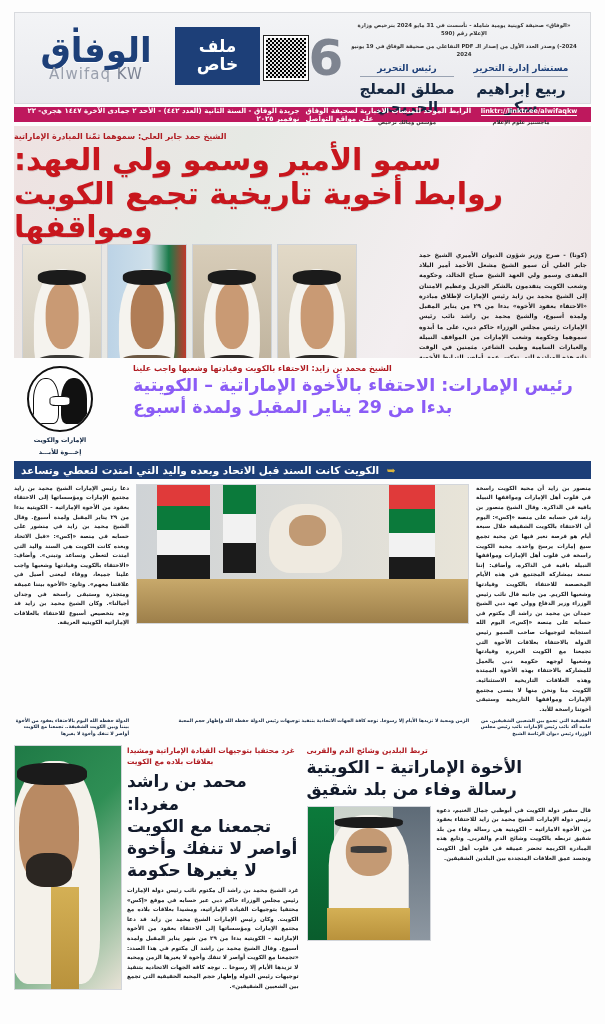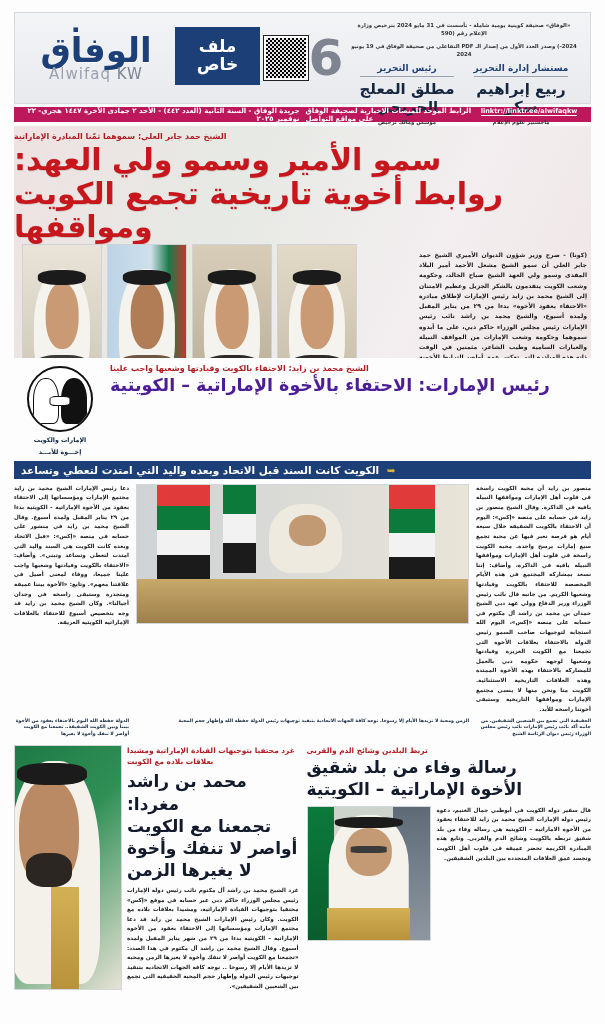--- a/index.html
+++ b/index.html
@@ -140,21 +140,21 @@
     background:#2e2b28;border-radius:40% 40% 0 0;
   }
   .face .trim{
     position:absolute;bottom:0;left:18%;width:64%;height:20%;
     background:linear-gradient(90deg,#caa23f,#e8cf84,#caa23f);
     clip-path:polygon(0 100%,16% 0,84% 0,100% 100%);
   }
 
   
   .a2{ margin-top:6px; position:relative; }
-  .a2-head{ display:flex; flex-direction:row-reverse; align-items:flex-start; }
+  .a2-head{ display:flex; flex-direction:row-reverse; align-items:flex-start;gap:23px; }
   .emblem{ flex:0 0 92px; text-align:center; padding-top:2px; }
   .emblem .circle{
     width:66px;height:66px;border-radius:50%;margin:0 auto;
     background:#fff;border:2.5px solid #111;position:relative;overflow:hidden;
   }
   .emblem .circle .fl{
     position:absolute;left:6%;top:16%;width:42%;height:74%;
     background:#fff;border:1.6px solid #111;border-radius:46% 46% 20% 20%;
   }
   .emblem .circle .fr{
@@ -165,21 +165,21 @@
     position:absolute;left:50%;top:54%;transform:translate(-50%,-50%);
     width:34%;height:16%;background:#fff;border:1.6px solid #111;border-radius:30%;
   }
   .emblem .etxt{ font-size:6.3px;font-weight:bold;color:#0f2440;line-height:1.5;margin-top:3px;direction:rtl;}
   .a2-titles{ flex:1; padding-left:4px; }
   .a2-kicker{
     text-align:left;direction:rtl;font-size:8px;font-weight:bold;color:#b01c22;padding-bottom:2px;
   }
   .a2-h2{
     text-align:left;direction:rtl;font-size:17.5px;font-weight:bold;
-    color:#4c1d95;line-height:1.25;
+    color:#8b5cf6;line-height:1.25;
   }
   .a2-strap{
     background:#1d3f78;color:#fff;font-size:10.5px;font-weight:bold;
     padding:3px 7px;margin-top:4px;text-align:left;direction:rtl;
   }
   .a2-strap .mk{color:#d9b43c;margin-left:4px;}
   .a2-body{ display:flex; flex-direction:row-reverse; gap:7px; margin-top:5px; }
   .col{ width:115px; font-size:5.6px; line-height:1.72; color:#15181c;
         text-align:justify; direction:rtl; font-weight:bold; }
   .a2-photo{
@@ -344,20 +344,21 @@
           <div class="fl"></div>
             <div class="fr"></div>
             <div class="hands"></div>
         </div>
         <div class="etxt">الإمارات والكويت</div>
         <div class="etxt">إخـــوة للأبـــد</div>
       </div>
       <div class="a2-titles">
         <div class="a2-kicker">الشيخ محمد بن زايد: الاحتفاء بالكويت وقيادتها وشعبها واجب علينا</div>
         <div class="a2-h2">رئيس الإمارات: الاحتفاء بالأخوة الإماراتية – الكويتية</div>
+        <div class="a2-h2">بدءا من 29 يناير المقبل ولمدة أسبوع</div>
       </div>
     </div>
 
     <div class="a2-strap">
       <span class="mk">➥</span>
       <span>الكويت كانت السند قبل الاتحاد وبعده واليد التي امتدت لتعطي وتساعد</span>
     </div>
 
     <div class="a2-body">
       <div class="col">دعا رئيس الإمارات الشيخ محمد بن زايد مجتمع الإمارات ومؤسساتها إلى الاحتفاء بعقود من الأخوة الإماراتية - الكويتية بدءا من ٢٩ يناير المقبل ولمدة أسبوع. وقال الشيخ محمد بن زايد في منشور على حسابه في منصة «إكس»: «قبل الاتحاد وبعده كانت الكويت هي السند واليد التي امتدت لتعطي وتساعد وتبني». وأضاف: «الاحتفاء بالكويت وقيادتها وشعبها واجب علينا جميعا، ووفاء لمعنى أصيل في علاقتنا معهم». وتابع: «الأخوة بيننا عميقة ومتجذرة وستبقى راسخة في وجدان أجيالنا». وكان الشيخ محمد بن زايد قد وجه بتخصيص أسبوع للاحتفاء بالعلاقات الإماراتية الكويتية العريقة.</div>
@@ -391,31 +392,31 @@
             <div style="position:absolute;left:10%;top:44%;width:44%;height:14%;background:#2b2622;border-radius:40%"></div>
             <div style="position:absolute;left:34%;bottom:0;width:26%;height:42%;background:linear-gradient(180deg,#d4b055,#b9923c)"></div>
           </div>
         </div>
         <div style="flex:1">
           <div class="b-kicker">غرد محتفيا بتوجيهات القيادة الإماراتية ومشيدا</div>
           <div class="b-kicker">بعلاقات بلاده مع الكويت</div>
           <div class="b-h3">محمد بن راشد مغردا:</div>
           <div class="b-h3" style="margin-top:0">تجمعنا مع الكويت</div>
           <div class="b-h3" style="margin-top:0">أواصر لا تنفك وأخوة</div>
-          <div class="b-h3" style="margin-top:0">لا يغيرها الزمن</div>
+          <div class="b-h3" style="margin-top:0">لا يغيرها حكومة</div>
           <div class="b-text" style="margin-top:5px">غرد الشيخ محمد بن راشد آل مكتوم نائب رئيس دولة الإمارات رئيس مجلس الوزراء حاكم دبي عبر حسابه في موقع «إكس» محتفيا بتوجيهات القيادة الإماراتية، ومشيدا بعلاقات بلاده مع الكويت. وكان رئيس الإمارات الشيخ محمد بن زايد قد دعا مجتمع الإمارات ومؤسساتها إلى الاحتفاء بعقود من الأخوة الإماراتية – الكويتية بدءا من ٢٩ من شهر يناير المقبل ولمدة أسبوع. وقال الشيخ محمد بن راشد آل مكتوم في هذا الصدد: «تجمعنا مع الكويت أواصر لا تنفك وأخوة لا يغيرها الزمن ومحبة لا تزيدها الأيام إلا رسوخا .. نوجه كافة الجهات الاتحادية بتنفيذ توجيهات رئيس الدولة وإظهار حجم المحبة الحقيقية التي تجمع بين الشعبين الشقيقين».</div>
         </div>
       </div>
 
     </div>
 
     <div class="b-col">
       <div class="b-kicker">تربط البلدين وشائج الدم والقربى</div>
+      <div class="b-h3" style="margin-top:0">الأخوة الإماراتية – الكويتية</div>
       <div class="b-h3" style="margin-top:0">رسالة وفاء من بلد شقيق</div>
-      <div class="b-h3" style="margin-top:0">الأخوة الإماراتية – الكويتية</div>
 
       <div class="b-inner">
         <div class="b-photo">
           <div style="position:absolute;left:0;top:0;width:22%;height:100%;background:linear-gradient(180deg,#0b7a3b,#0a5d2d)"></div>
           <div style="position:absolute;right:0;top:0;width:30%;height:100%;background:linear-gradient(180deg,#5e6b77,#8d97a1)"></div>
           <div style="position:absolute;left:50%;top:6%;transform:translateX(-50%);width:66%;height:86%;background:#f5f2ec;border-radius:44% 44% 18% 18%"></div>
           <div style="position:absolute;left:50%;top:16%;transform:translateX(-50%);width:38%;height:36%;background:#c49a74;border-radius:46%"></div>
           <div style="position:absolute;left:50%;top:8%;transform:translateX(-50%);width:56%;height:8%;background:#1b1b1b;border-radius:40%"></div>
           <div style="position:absolute;left:50%;top:30%;transform:translateX(-50%);width:30%;height:5%;background:#3a3a3a;border-radius:20%"></div>
           <div style="position:absolute;left:16%;bottom:0;width:68%;height:24%;background:linear-gradient(180deg,#d4b055,#b9923c)"></div>

